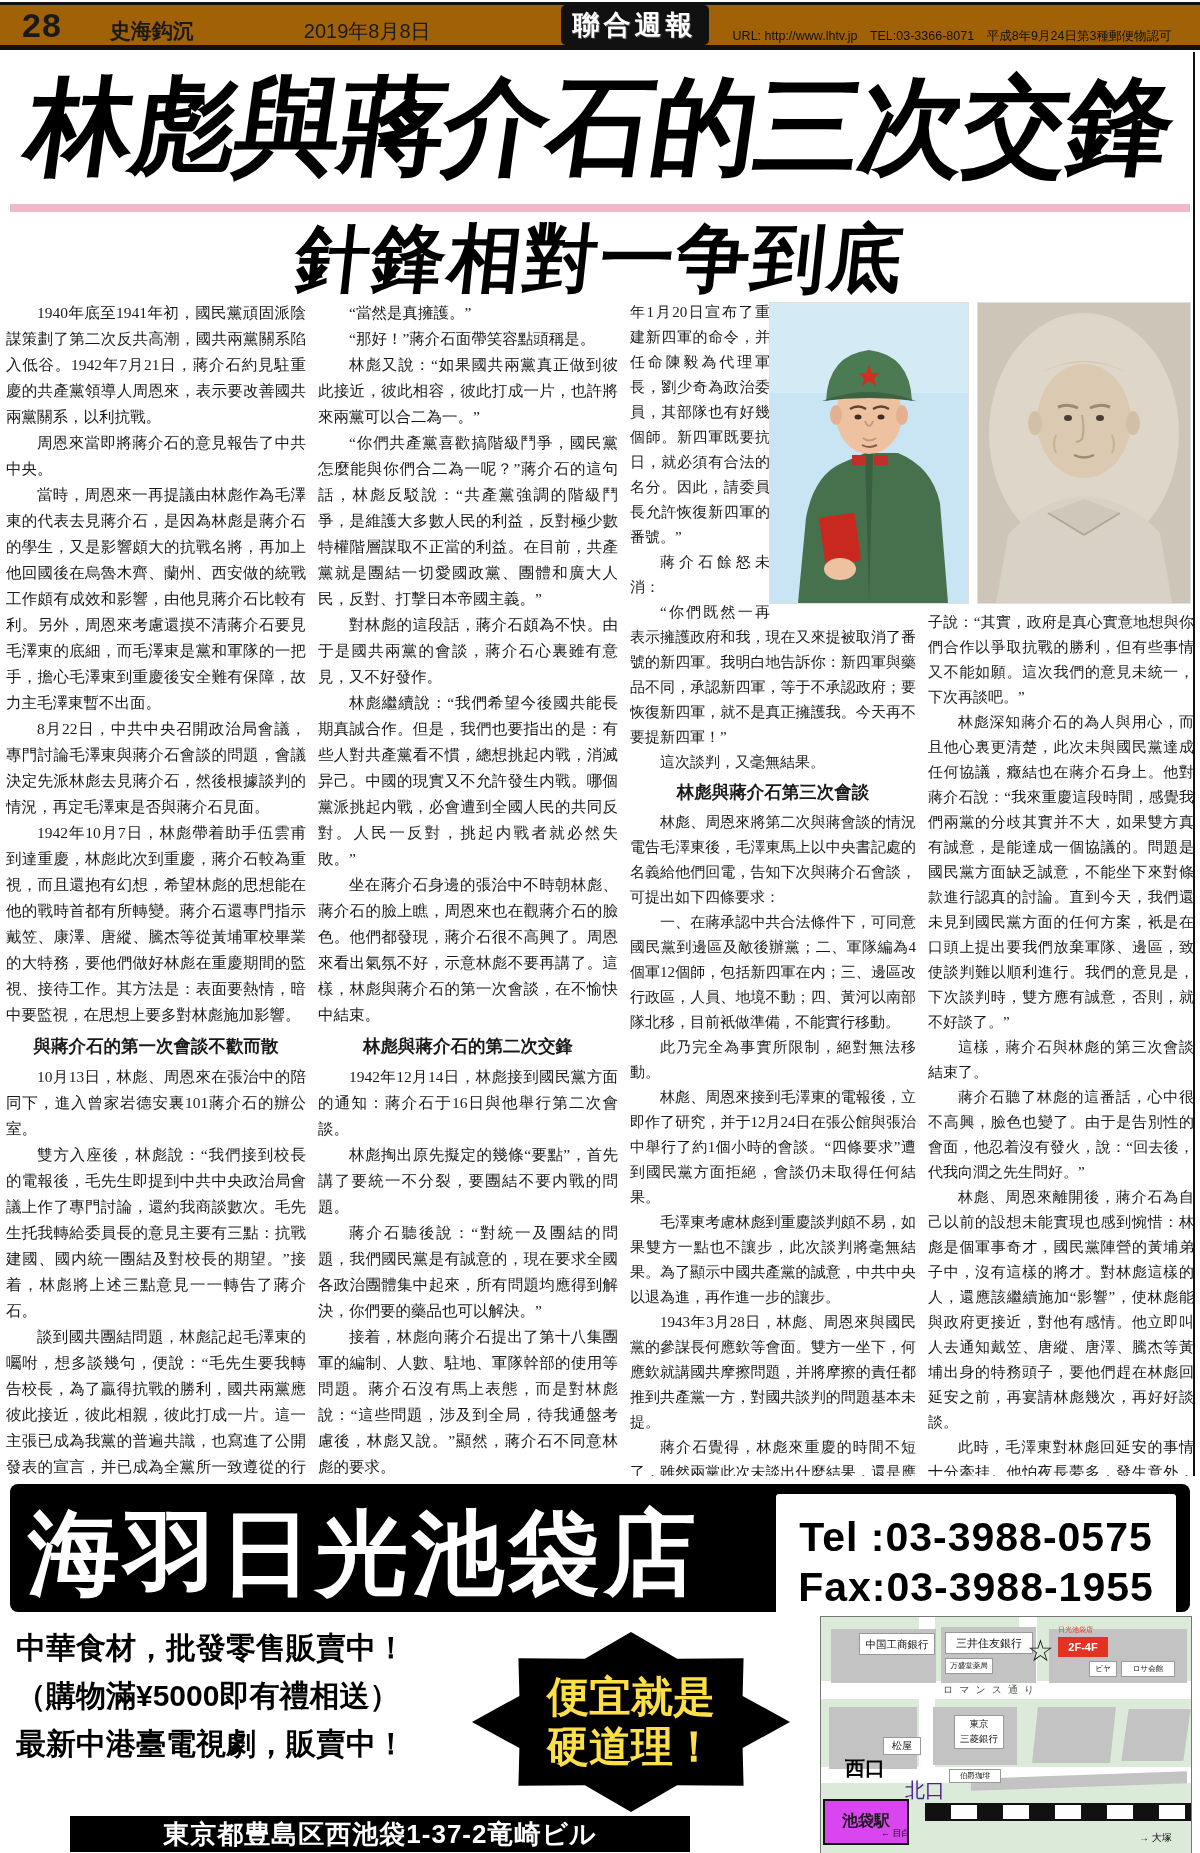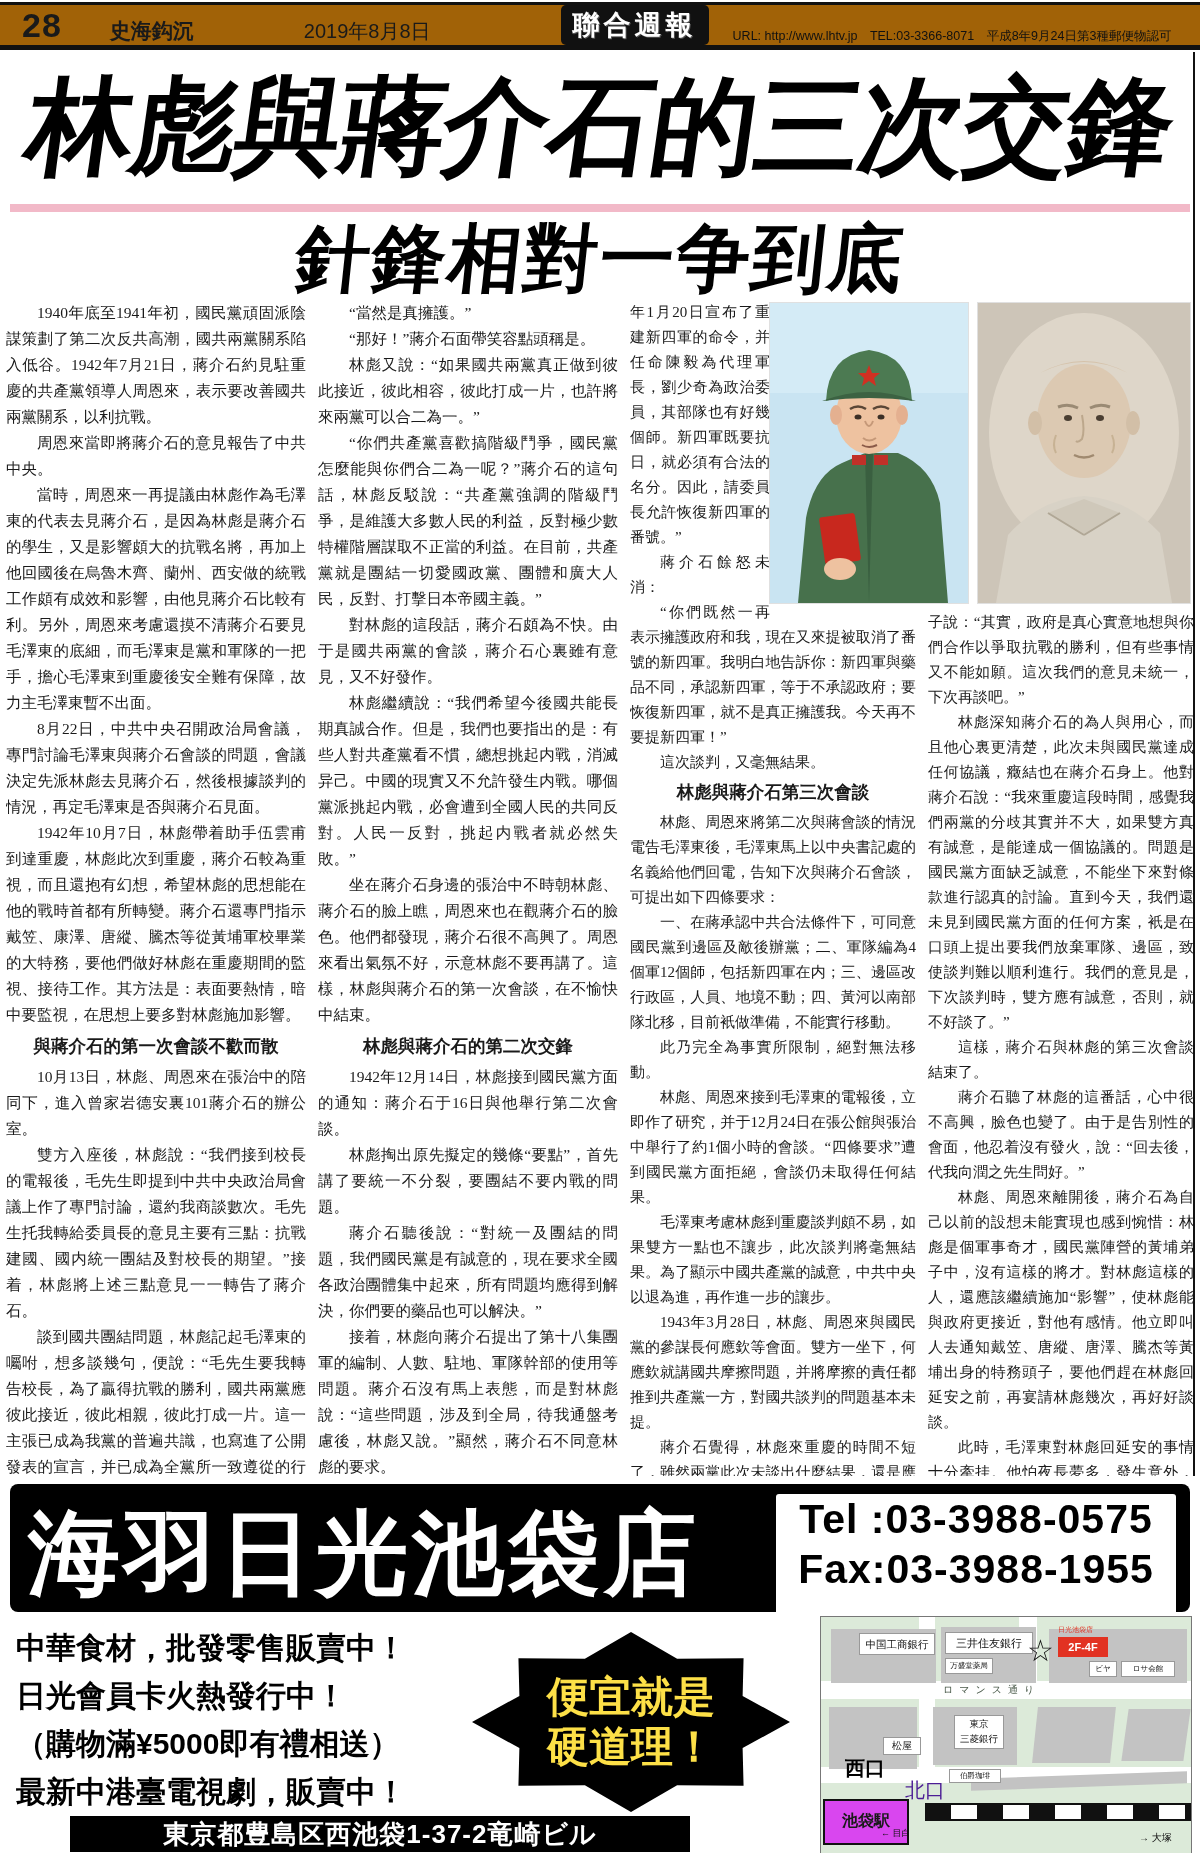--- a/index.html
+++ b/index.html
@@ -47,21 +47,21 @@
   #photo-lin{left:770px;width:198px;height:300px;}
   #photo-chiang{left:978px;width:212px;height:300px;}
   #right-rule{position:absolute;top:52px;left:1193px;width:2px;height:1424px;background:#111;}
 
   
   #ad-banner{position:absolute;top:1484px;left:10px;width:1180px;height:128px;background:#000;
              border-radius:8px;}
   #ad-shop{position:absolute;left:18px;top:8px;color:#fff;font-family:"Liberation Sans",sans-serif;
            font-weight:900;font-size:92px;letter-spacing:4px;white-space:nowrap;}
   #ad-telfax{position:absolute;right:14px;top:10px;width:400px;height:136px;background:#fff;
-             border-radius:3px;display:flex;flex-direction:column;align-items:center;}
+             border-radius:3px;display:flex;flex-direction:column;justify-content:center;align-items:center;}
   #ad-telfax div{font-family:"Liberation Sans",sans-serif;font-weight:900;font-size:41px;
                  line-height:50px;color:#000;letter-spacing:1px;white-space:nowrap;}
   #ad-lines{position:absolute;top:1624px;left:16px;width:450px;
             font-family:"Liberation Sans",sans-serif;font-weight:900;font-size:30px;line-height:48px;
             color:#000;white-space:nowrap;}
   #ad-burst{position:absolute;top:1632px;left:472px;width:318px;height:180px;background:#000;
             clip-path:polygon(100% 50%,85.1% 64.5%,85.4% 85.4%,64.5% 85.1%,50% 100%,35.5% 85.1%,14.6% 85.4%,14.9% 64.5%,0% 50%,14.9% 35.5%,14.6% 14.6%,35.5% 14.9%,50% 0%,64.5% 14.9%,85.4% 14.6%,85.1% 35.5%);
             display:flex;flex-direction:column;justify-content:center;align-items:center;}
   #ad-burst div{color:#fde047;font-family:"Liberation Sans",sans-serif;font-weight:900;font-size:42px;line-height:50px;}
   #ad-address{position:absolute;top:1816px;left:70px;width:620px;height:36px;background:#000;color:#fff;
@@ -208,21 +208,20 @@
 
   <div id="ad-banner">
     <span id="ad-shop">海羽日光池袋店</span>
     <div id="ad-telfax">
       <div>Tel :03-3988-0575</div>
       <div>Fax:03-3988-1955</div>
     </div>
   </div>
   <div id="ad-lines">
     <div>中華食材，批發零售販賣中！</div>
-    <div>日光會員卡火熱發行中！</div>
     <div>（購物滿¥5000即有禮相送）</div>
     <div>最新中港臺電視劇，販賣中！</div>
   </div>
   <div id="ad-burst">
     <div>便宜就是</div>
     <div>硬道理！</div>
   </div>
   <div id="ad-address">東京都豊島区西池袋1-37-2竜崎ビル</div>
 
   <div id="map" style="background: rgb(220, 234, 217);">

